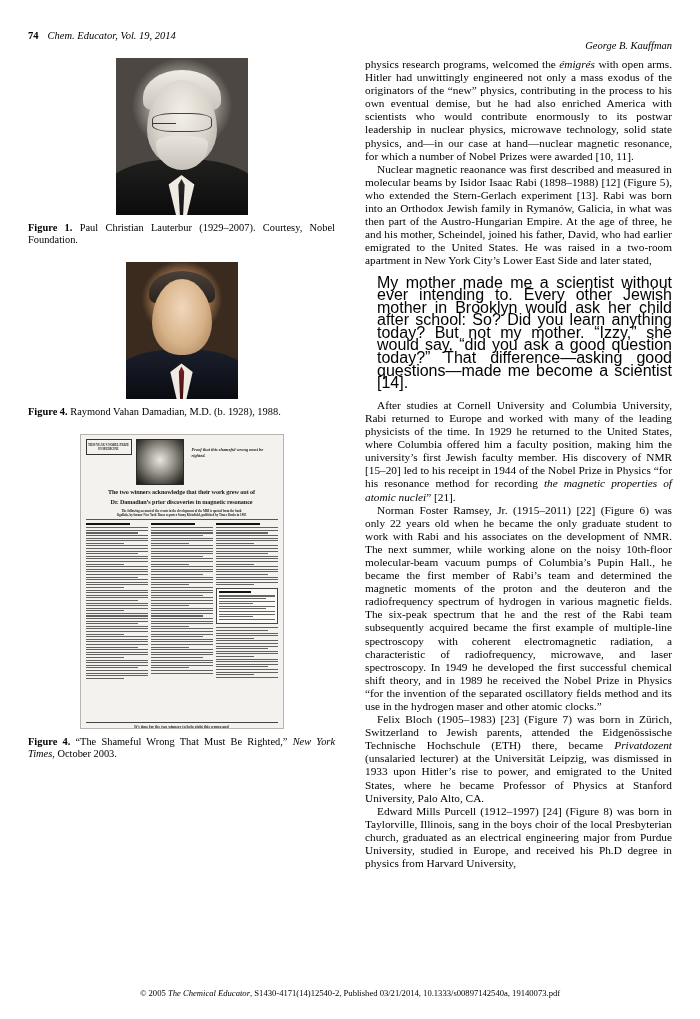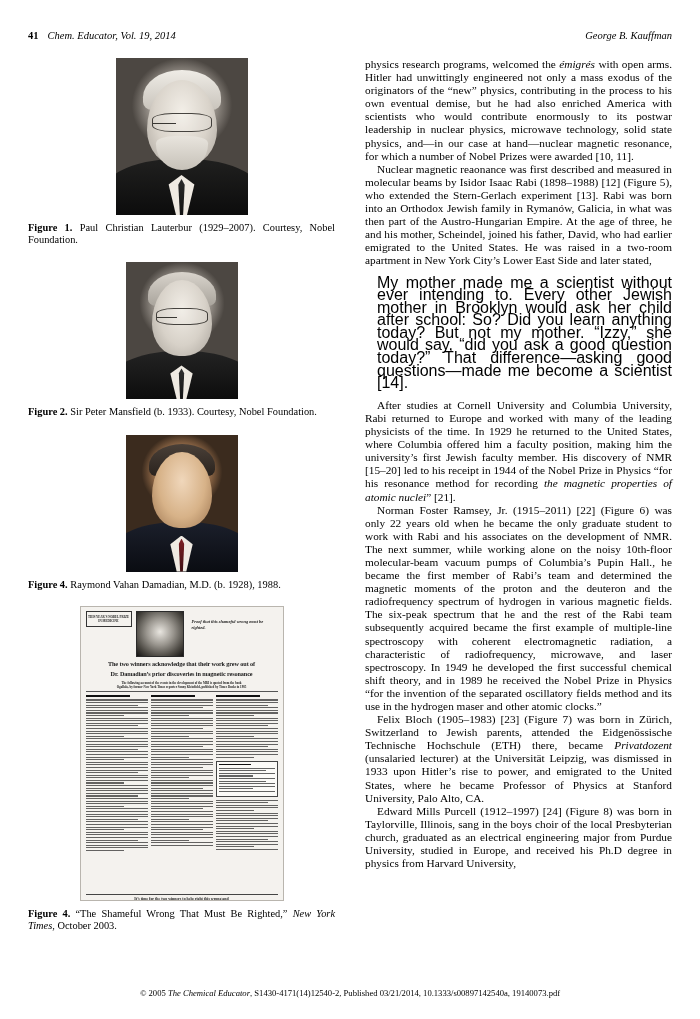--- a/index.html
+++ b/index.html
@@ -43,21 +43,21 @@
   }
   .rh-folio {
     font-style: normal;
     font-weight: bold;
     font-size: 10.5px;
     margin-right: 9px;
   }
   .rh-right {
     position: absolute;
     right: 0;
-    top: 0;
+    top: 10px;
     white-space: nowrap;
   }
 
   
   .col {
     position: absolute;
     top: 58px;
     width: 307px;
   }
   .col-left  { left: 28px; }
@@ -286,21 +286,21 @@
   }
   .footer i { font-style: italic; }
 </style>
 </head>
 <body>
 
 <div class="page">
 
   <div class="running-head">
     <div class="rh-left">
-      <span class="rh-folio">41</span><span>Chem. Educator, Vol. 19, 2014</span>
+      <span class="rh-folio">74</span><span>Chem. Educator, Vol. 19, 2014</span>
     </div>
     <div class="rh-right">George B. Kauffman</div>
   </div>
 
   <div class="col col-left">
 
     <div class="figure">
       <div class="figure-img-wrap">
         <div class="photo photo-bw" style="width:132px;height:157px;">
           <div class="shoulders" style="width:168px;height:56px;background:linear-gradient(#20201f,#0c0c0c);"></div>
@@ -311,36 +311,20 @@
           <div class="glasses" style="top:55px;width:58px;height:17px;"></div>
           <div class="beard" style="top:78px;width:52px;height:34px;background:linear-gradient(#e8e4dd,#c6c1b8);"></div>
         </div>
       </div>
       <div class="caption">
         <b>Figure 1.</b>
         <span>Paul Christian Lauterbur (1929–2007). Courtesy, Nobel Foundation.</span>
       </div>
     </div>
 
-    <div class="figure" style="margin-top:16px;">
-      <div class="figure-img-wrap">
-        <div class="photo photo-bw" style="width:112px;height:137px;">
-          <div class="shoulders" style="width:150px;height:48px;background:linear-gradient(#232323,#0d0d0d);"></div>
-          <div class="shirt" style="width:40px;height:34px;"></div>
-          <div class="tie" style="width:17px;height:31px;background:linear-gradient(#303030,#141414);"></div>
-          <div class="hair" style="top:10px;width:68px;height:34px;background:linear-gradient(#d9d4cc,#a9a49c);"></div>
-          <div class="face" style="top:18px;width:60px;height:76px;background:radial-gradient(ellipse at 50% 38%, #f1ede6 0%, #d7d1c8 55%, #a8a29a 100%);"></div>
-          <div class="glasses" style="top:46px;width:50px;height:15px;"></div>
-        </div>
-      </div>
-      <div class="caption">
-        <b>Figure 2.</b>
-        <span>Sir Peter Mansfield (b. 1933). Courtesy, Nobel Foundation.</span>
-      </div>
-    </div>
 
     <div class="figure" style="margin-top:16px;">
       <div class="figure-img-wrap">
         <div class="photo photo-color" style="width:112px;height:137px;">
           <div class="shoulders" style="width:150px;height:50px;background:linear-gradient(#1b1f2b,#0a0c12);"></div>
           <div class="shirt" style="width:40px;height:36px;"></div>
           <div class="tie" style="width:17px;height:33px;background:linear-gradient(#7d1f24,#3d0f12);"></div>
           <div class="hair" style="top:9px;width:66px;height:32px;background:linear-gradient(#4a4038,#2a231e);"></div>
           <div class="face" style="top:17px;width:60px;height:76px;background:radial-gradient(ellipse at 50% 38%, #f0d7bb 0%, #d7b288 55%, #9d7550 100%);"></div>
         </div>

